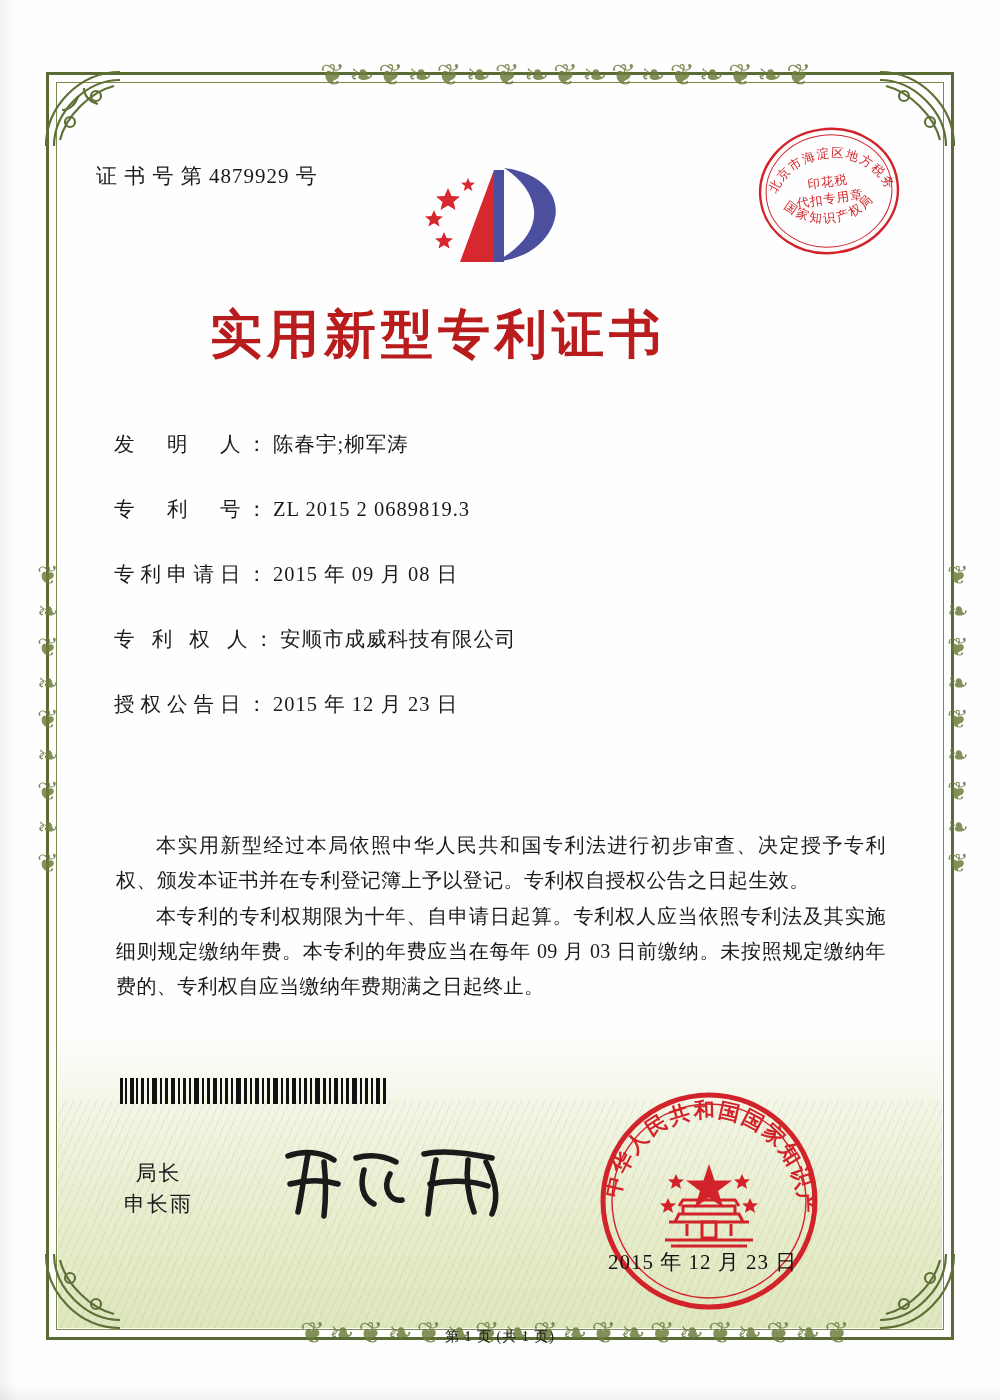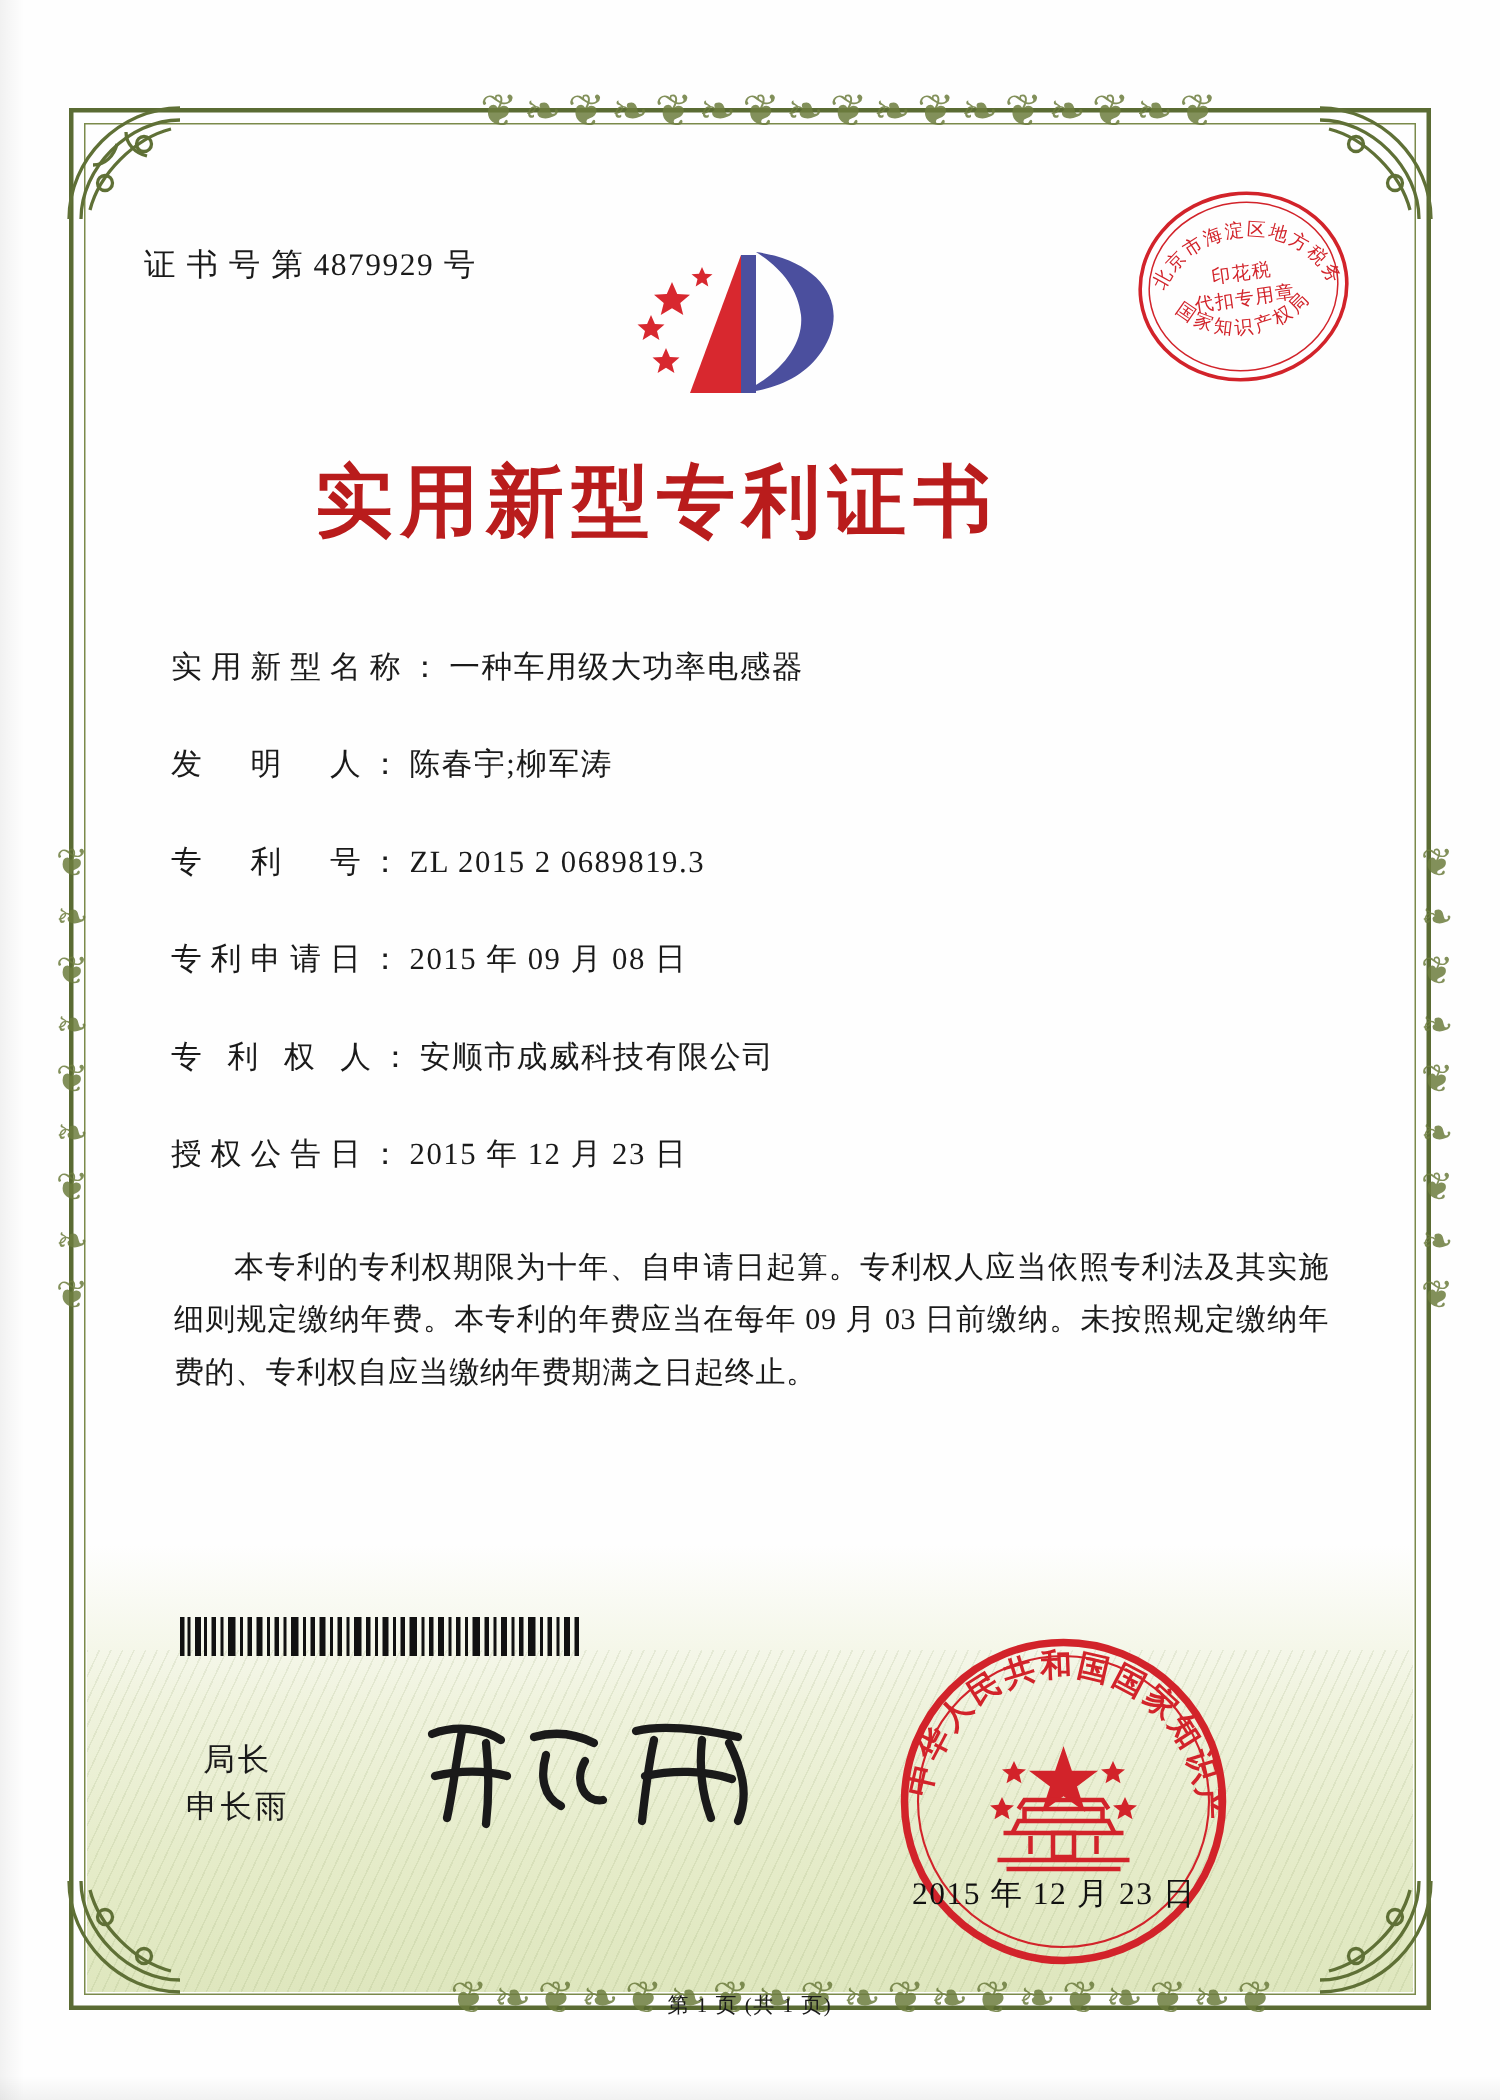--- a/index.html
+++ b/index.html
@@ -348,40 +348,38 @@
         <text x="73" y="68" text-anchor="middle" font-family="'DejaVu Serif', serif" font-size="12.5" fill="#d2232a" letter-spacing="1">印花税</text>
         <text x="73" y="85" text-anchor="middle" font-family="'DejaVu Serif', serif" font-size="12.5" fill="#d2232a" letter-spacing="1">代扣专用章</text>
       </g>
     </svg>
   </div>
 
   <div class="title">实用新型专利证书</div>
 
   <div class="fields">
     <div class="field-row">
-      <span class="f-label">实用新型名称：</span><span class="f-value">一种车用级大功率电感器</span>
-    </div>
-    <div class="field-row">
       <span class="f-label">发　明　人：</span><span class="f-value">陈春宇;柳军涛</span>
     </div>
     <div class="field-row">
       <span class="f-label">专　利　号：</span><span class="f-value">ZL 2015 2 0689819.3</span>
     </div>
     <div class="field-row">
       <span class="f-label">专利申请日：</span><span class="f-value">2015 年 09 月 08 日</span>
     </div>
     <div class="field-row">
       <span class="f-label">专 利 权 人：</span><span class="f-value">安顺市成威科技有限公司</span>
     </div>
     <div class="field-row">
       <span class="f-label">授权公告日：</span><span class="f-value">2015 年 12 月 23 日</span>
     </div>
   </div>
 
   <div class="body-text">
+    <p>本实用新型经过本局依照中华人民共和国专利法进行初步审查、决定授予专利权、颁发本证书并在专利登记簿上予以登记。专利权自授权公告之日起生效。</p>
     <p>本专利的专利权期限为十年、自申请日起算。专利权人应当依照专利法及其实施细则规定缴纳年费。本专利的年费应当在每年 09 月 03 日前缴纳。未按照规定缴纳年费的、专利权自应当缴纳年费期满之日起终止。</p>
   </div>
 
   <div class="barcode">
     <svg width="270" height="26" viewBox="0 0 270 26" preserveAspectRatio="none">
       <g fill="#111">
         <rect x="0" y="0" width="3" height="26"></rect>
           <rect x="5" y="0" width="2" height="26"></rect>
         <rect x="10" y="0" width="4" height="26"></rect>
           <rect x="16" y="0" width="2" height="26"></rect>

